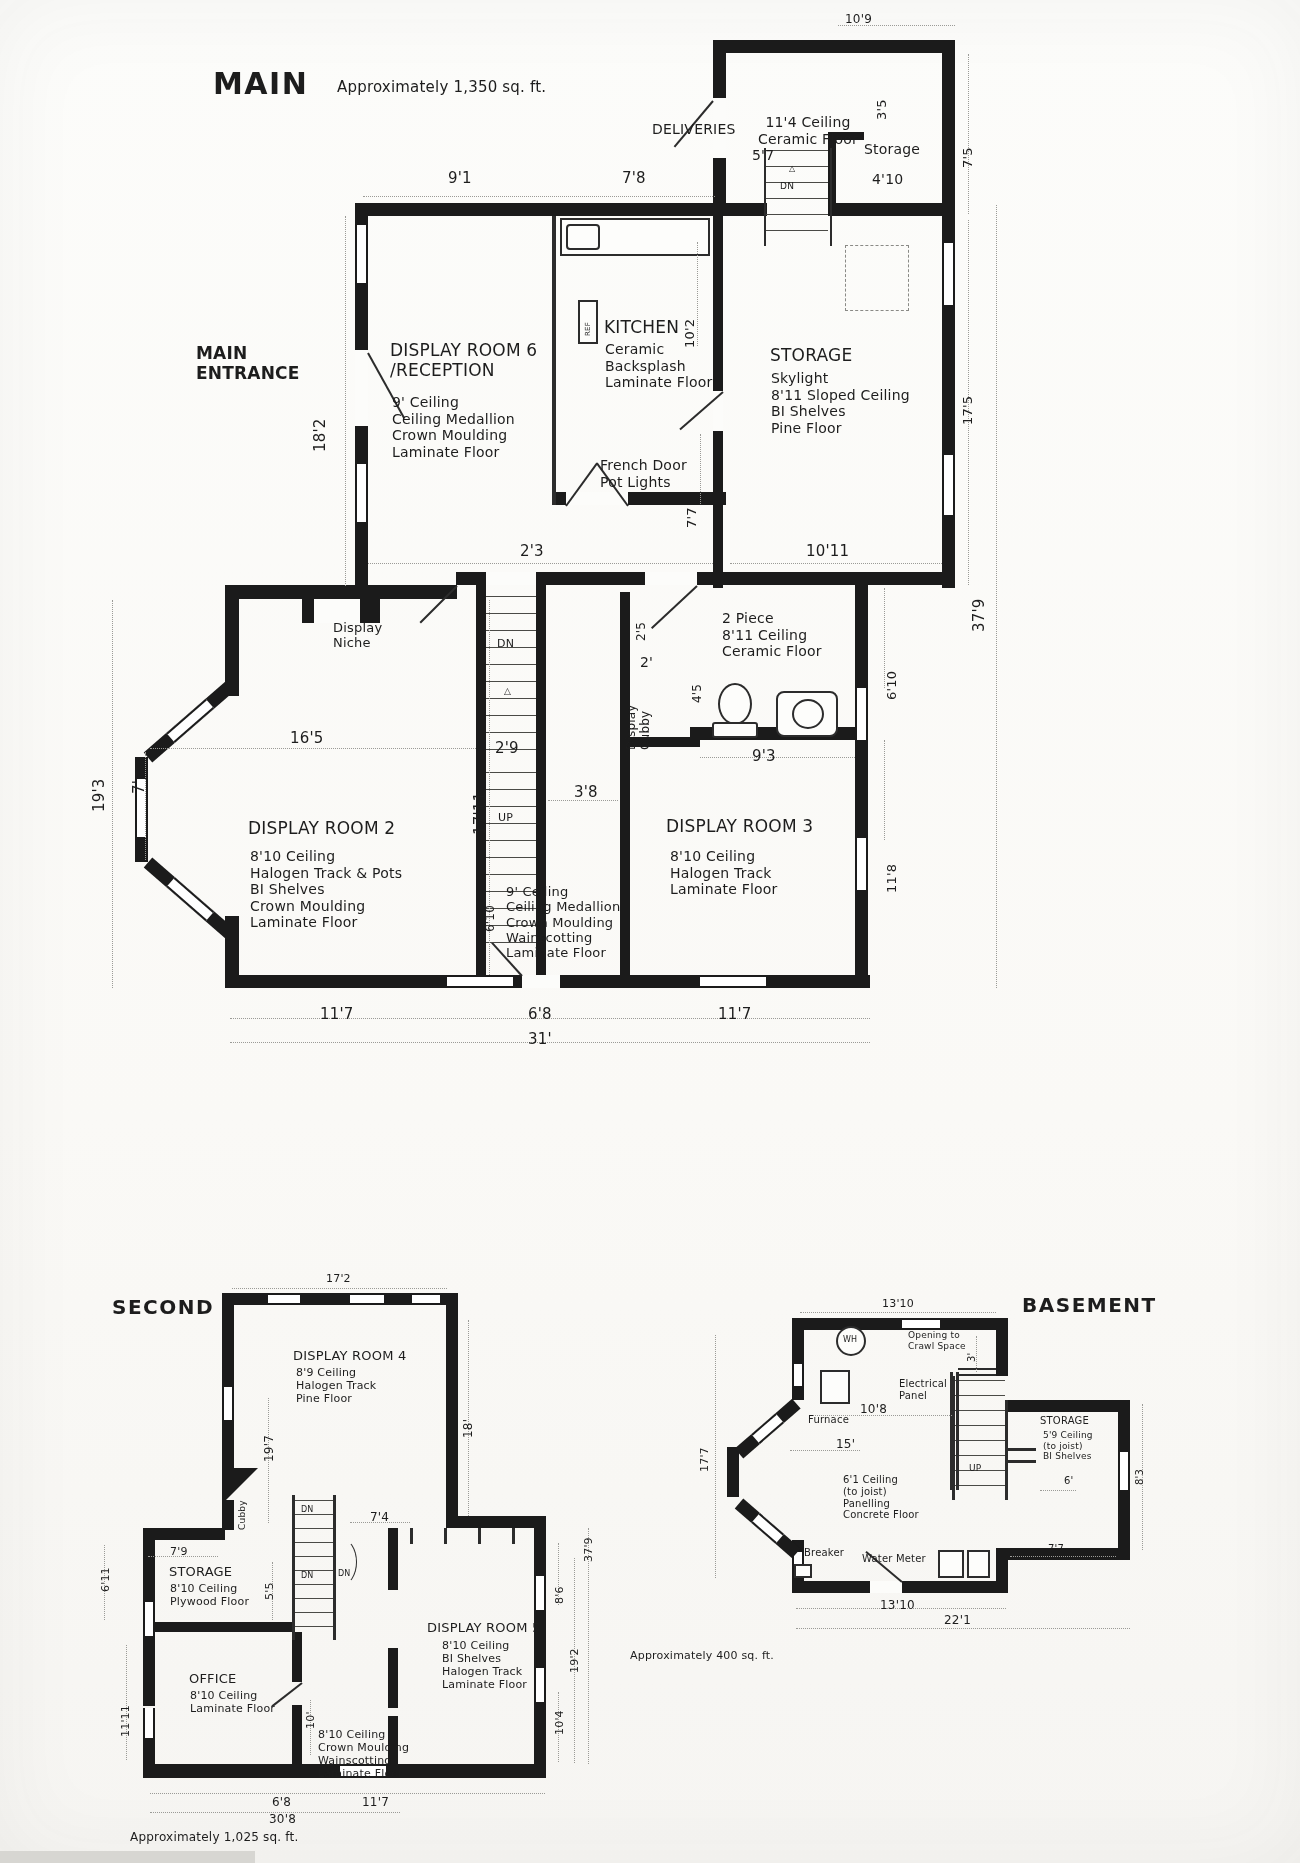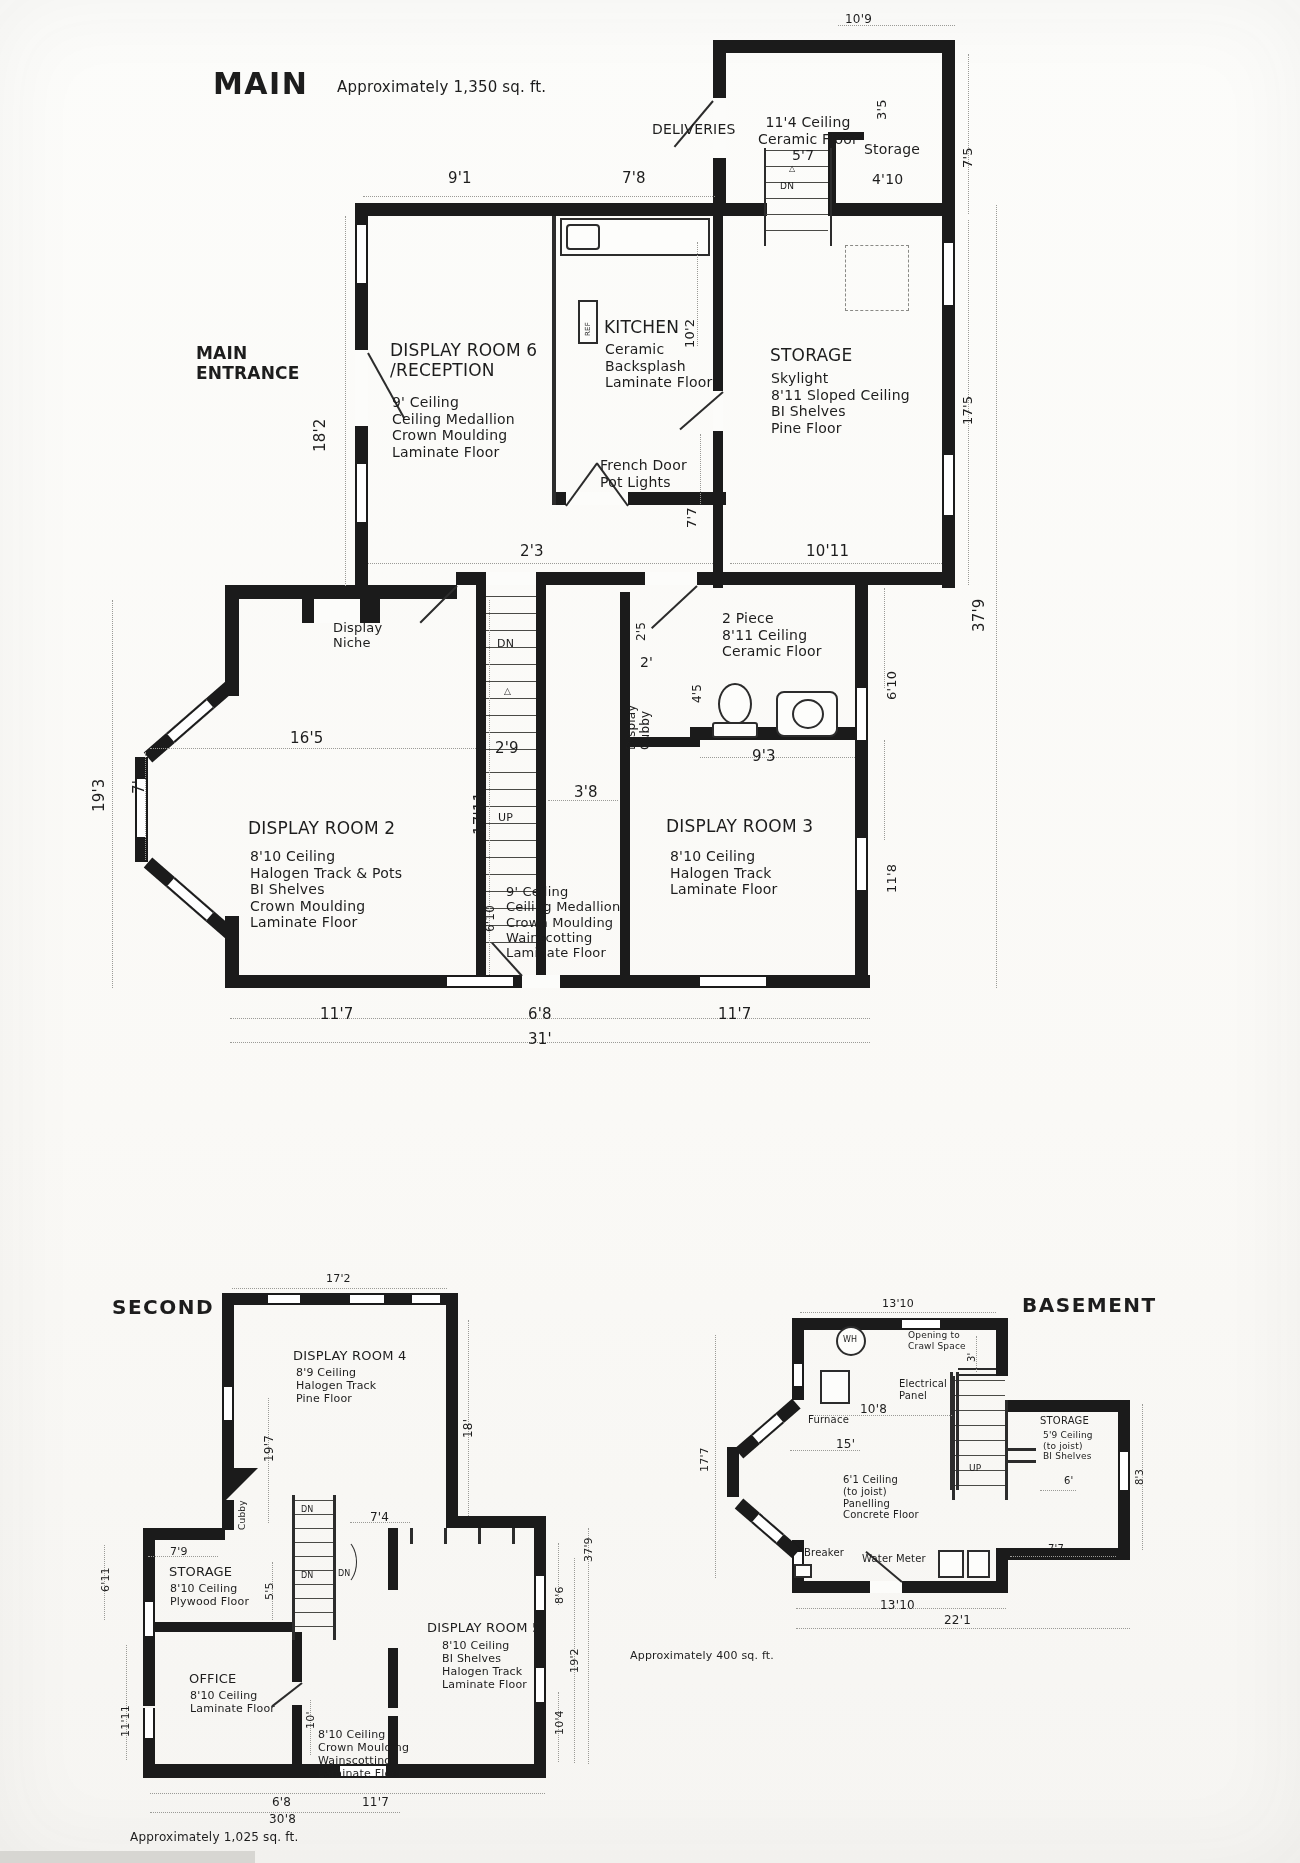--- a/index.html
+++ b/index.html
@@ -275,21 +275,21 @@
       <div class="dotv" style="left: 588px; top: 1528px; height: 236px;"></div>
       <div class="dotv" style="left: 715px; top: 1335px; height: 243px;"></div>
       <div class="dotv" style="left: 1142px; top: 1404px; height: 146px;"></div>
       <div class="dotv" style="left: 976px; top: 1336px; height: 36px;"></div>
       <div class="lbl bold" style="left: 213px; top: 66px; font-size: 30px; letter-spacing: 1.5px;">MAIN</div>
       <div class="lbl" style="left: 337px; top: 79px; font-size: 15px;">Approximately 1,350 sq. ft.</div>
       <div class="lbl" style="left: 608px; top: 121px; font-size: 14px; margin-left: 44px;">DELIVERIES</div>
       <div class="lbl" style="left: 845px; top: 12px; font-size: 12px;">10'9</div>
       <div class="lbl ctr" style="left: 752px; top: 70px; font-size: 14px; width: 112px;">11'4 Ceiling
 Ceramic Floor</div>
-      <div class="lbl" style="left: 792px; top: 147px; font-size: 14px;">5'7</div>
+      <div class="lbl" style="left: 752px; top: 147px; font-size: 14px;">5'7</div>
       <div class="lbl" style="left: 864px; top: 141px; font-size: 14px;">Storage</div>
       <div class="lbl" style="left: 872px; top: 171px; font-size: 14px;">4'10</div>
       <div class="lbl" style="left: 780px; top: 181px; font-size: 9px;">DN</div>
       <div class="lbl" style="left: 789px; top: 164px; font-size: 8px;">△</div>
       <div class="lbl rot" style="left: 874px; top: 120px; font-size: 13px;">3'5</div>
       <div class="lbl rot" style="left: 960px; top: 168px; font-size: 13px;">7'5</div>
       <div class="lbl" style="left: 448px; top: 170px; font-size: 15px;">9'1</div>
       <div class="lbl" style="left: 622px; top: 170px; font-size: 15px;">7'8</div>
       <div class="lbl rot" style="left: 312px; top: 452px; font-size: 15px;">18'2</div>
       <div class="lbl bold" style="left: 196px; top: 343px; font-size: 17px;">MAIN

